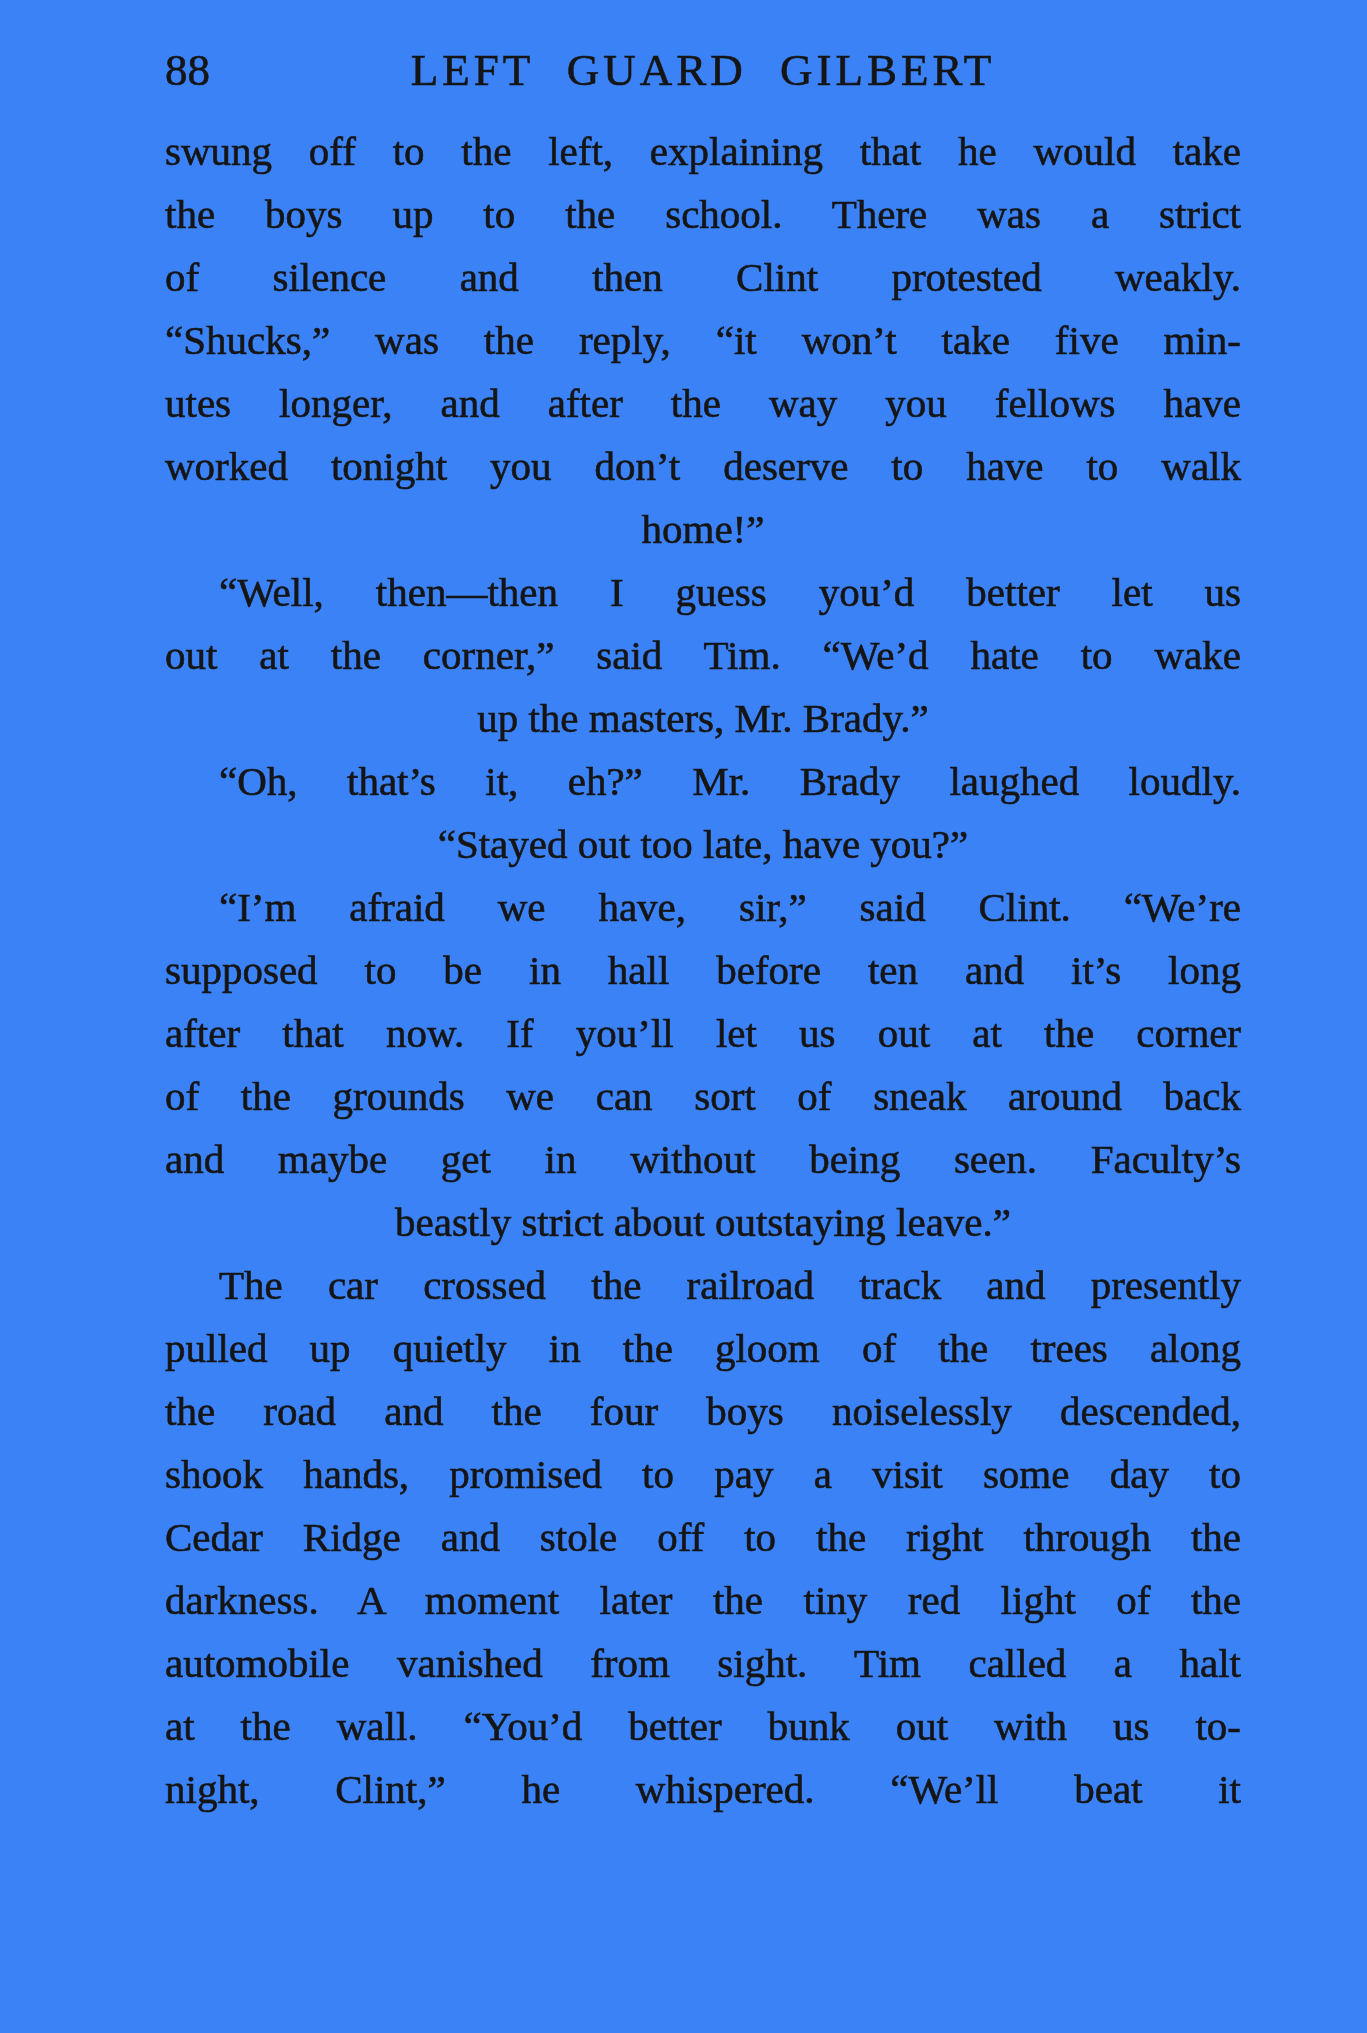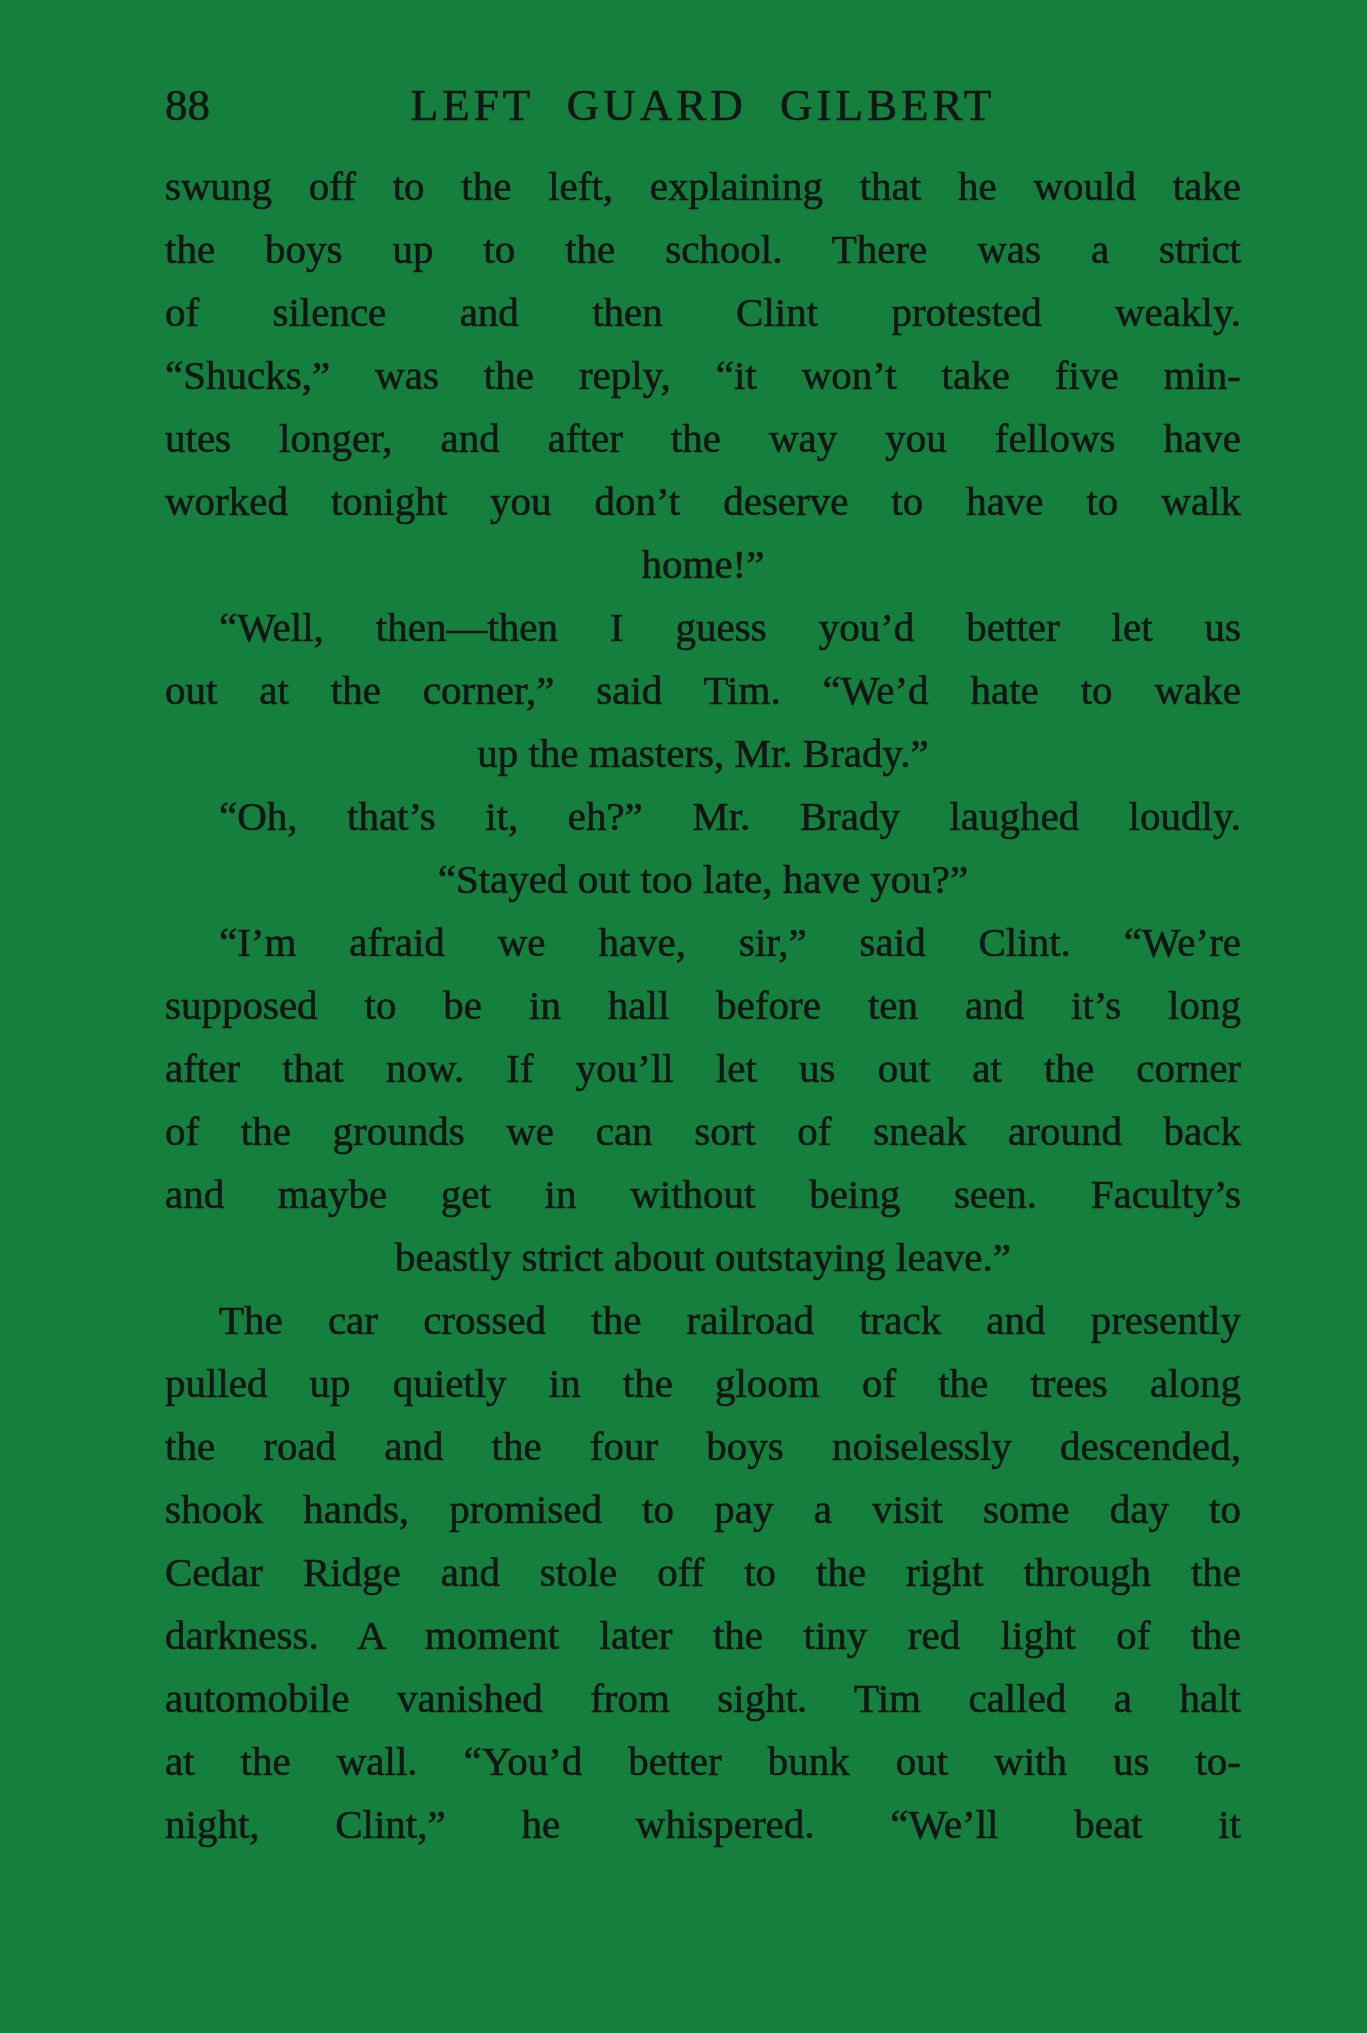--- a/index.html
+++ b/index.html
@@ -4,21 +4,21 @@
 <style>
   html, body {
     margin: 0;
     padding: 0;
     background: #ffffff;
   }
   .page {
     position: relative;
     width: 1367px;
     height: 2033px;
-    background: #15803d;
+    background: #3b82f6;
     color: #151515;
     font-family: "Liberation Serif", "DejaVu Serif", serif;
     overflow: hidden;
     -webkit-text-stroke: 0.6px currentColor;
   }
   .column {
     position: absolute;
     left: 165px;
     top: 46px;
     width: 1076px;
@@ -35,21 +35,20 @@
     line-height: 1;
   }
   .running-title {
     text-align: center;
     font-size: 45px;
     line-height: 1;
     padding-top: 2px;
     letter-spacing: 4px;
     word-spacing: 18px;
     white-space: nowrap;
-    margin-top: 35px;
   }
   .text-block {
     margin-top: 16px;
   }
   .line {
     font-size: 41px;
     line-height: 63px;
     text-align: center;
   }
   .line.just {

